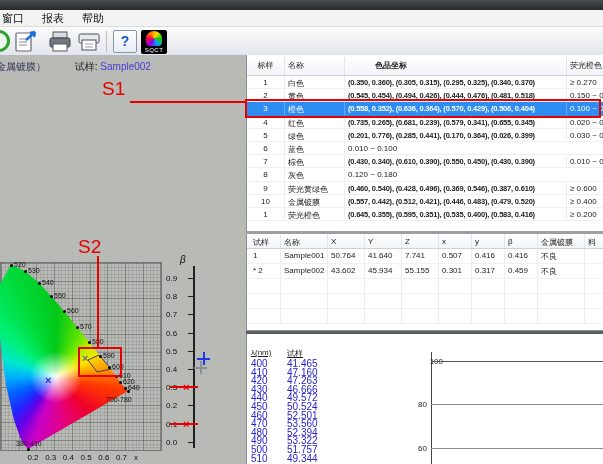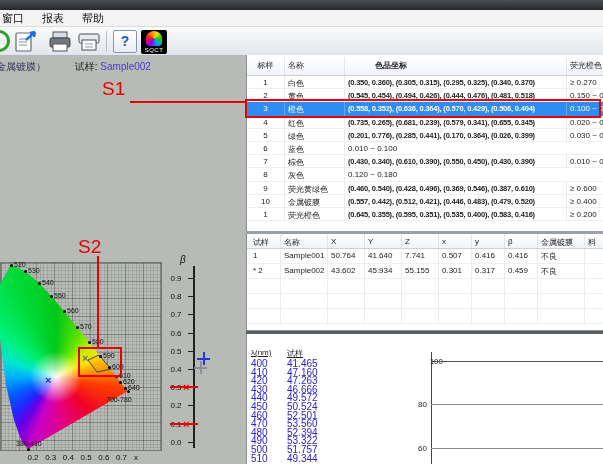--- a/index.html
+++ b/index.html
@@ -80,21 +80,21 @@
         #00e6d2 288deg,#00f078 310deg,#00dc3c 335deg,#00c818 360deg); }
   .locus-dot { position:absolute; width:3px; height:3px; background:#000; border-radius:50%; }
   .locus-label { position:absolute; font-size:7px; color:#111; white-space:nowrap; }
   .xtick { position:absolute; top:453px; font-size:8px; color:#111; width:16px; text-align:center; }
   .xaxis-label { position:absolute; left:134px; top:453px; font-size:8px; color:#111; }
   .quad { position:absolute; left:0; top:262px; overflow:visible; }
 
   
   .beta-label { position:absolute; left:180px; top:254px; font-size:10px; font-style:italic; color:#111; }
   .beta-line { position:absolute; left:193px; top:266px; width:2px; height:182px; background:#222; }
-  .beta-tick-lab { position:absolute; font-size:8px; color:#111; width:20px; text-align:center; }
+  .beta-tick-lab { position:absolute; font-size:8px; color:#111; width:20px; text-align:left; }
   .beta-tick-dash { position:absolute; width:6px; height:1px; background:#222; }
   .marker-plus { position:absolute; width:13px; height:13px; }
   .marker-plus::before { content:""; position:absolute; left:0; top:6px; width:13px; height:2px; background:currentColor; }
   .marker-plus::after { content:""; position:absolute; left:6px; top:0; width:2px; height:13px; background:currentColor; }
   .marker-x { position:absolute; font-size:11px; font-weight:bold; line-height:10px; }
   .red-strike { position:absolute; height:2px; background:#e60000; }
 
   
   .anno { color:#e60000; position:absolute; font-size:19px; }
   .anno-line { position:absolute; background:#e60000; }

